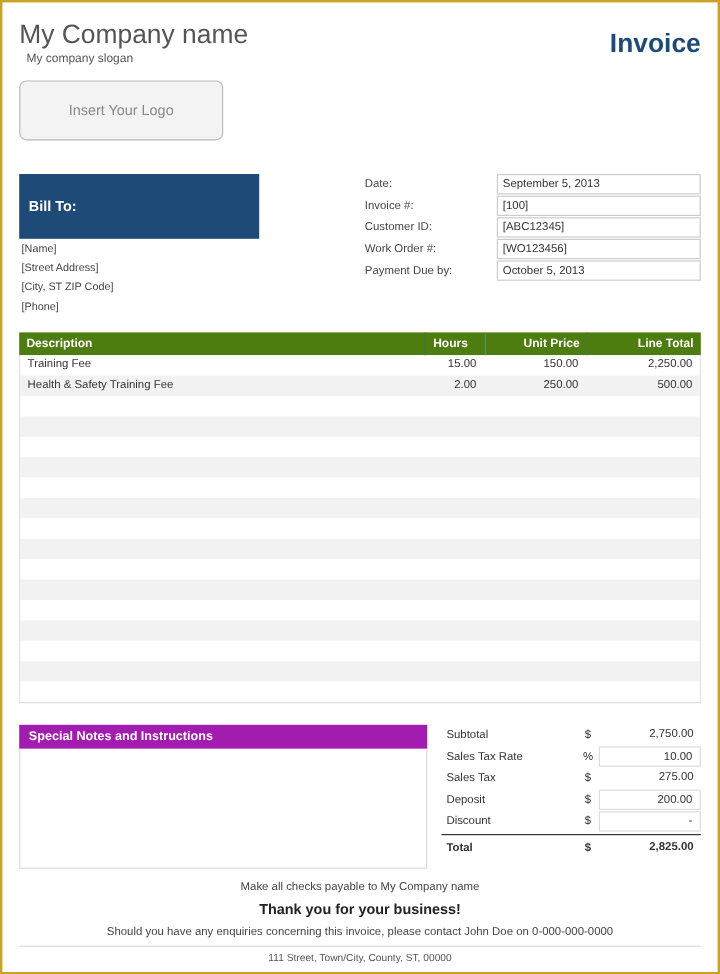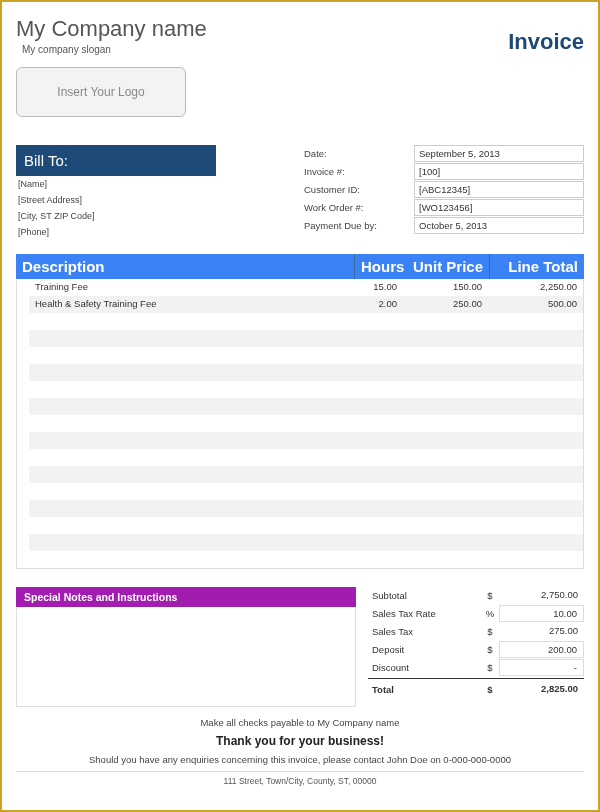--- a/index.html
+++ b/index.html
@@ -7,21 +7,21 @@
     font-family: Arial, Helvetica, sans-serif;
     font-size: 10px;
     color: #333;
     background: #fff;
     width: 600px;
     height: 812px;
     border: 2px solid #c9a227;
     padding: 14px 14px 8px 14px;
     position: relative;
   }
-  .top-row { display: flex; justify-content: space-between; align-items: flex-end; }
+  .top-row { display: flex; justify-content: space-between; align-items: center; }
   .company-name { font-size: 22px; color: #555; font-weight: 400; }
   .invoice-title { font-size: 22px; color: #1e4a78; font-weight: 700; }
   .slogan { font-size: 10px; color: #555; margin-top: 2px; margin-left: 6px; }
   .logo-box {
     margin-top: 12px;
     width: 170px;
     height: 50px;
     border: 1px solid #bbb;
     border-radius: 6px;
     background: #f3f3f3;
@@ -29,43 +29,43 @@
     align-items: center;
     justify-content: center;
     color: #888;
     font-size: 12px;
   }
   .meta-row { display: flex; justify-content: space-between; margin-top: 28px; }
   .bill-to { width: 200px; }
   .bill-to-header {
     background: #1e4a78;
     color: #fff;
-    font-weight: 400;
-    font-size: 15px;
-    padding: 7px 8px;
+    font-weight: 700;
+    font-size: 12px;
+    padding: 20px 8px;
   }
   .bill-line { font-size: 9px; color: #444; padding: 3px 2px; }
   .meta-right { width: 280px; }
   .meta-line { display: flex; align-items: center; margin-bottom: 1px; }
   .meta-label { width: 110px; text-align: left; font-size: 9.5px; color: #444; }
   .meta-val {
     flex: 1;
     border: 1px solid #ccc;
     padding: 2px 4px;
     font-size: 9.5px;
     color: #333;
     height: 17px;
   }
   .items { margin-top: 14px; }
-  .items-head { display: flex; background: #3b82f6; color: #fff; font-weight: 700; font-size: 15px; }
+  .items-head { display: flex; background: #4d7c0f; color: #fff; font-weight: 700; font-size: 10px; }
   .col-desc { flex: 1; padding: 4px 6px; }
   .col-h { width: 50px; padding: 4px 6px; border-left: 1px solid #3a6a9a; }
   .col-up { width: 85px; text-align: right; padding: 4px 6px; border-left: 1px solid #3b82f6; }
   .col-lt { width: 95px; text-align: right; padding: 4px 6px; border-left: 1px solid #3a6a9a; }
-  .items-body { border-left: 1px solid #ddd; border-right: 1px solid #ddd; border-bottom: 1px solid #ddd; padding-left: 12px; }
+  .items-body { border-left: 1px solid #ddd; border-right: 1px solid #ddd; border-bottom: 1px solid #ddd; }
   .item-row { display: flex; font-size: 9.5px; height: 17px; }
   .item-row:nth-child(even) { background: #f2f2f2; }
   .item-row:nth-child(odd) { background: #fff; }
   .item-row .c-desc { flex: 1; padding: 2px 6px; }
   .item-row .c-h { width: 50px; text-align: right; padding: 2px 6px; }
   .item-row .c-up { width: 85px; text-align: right; padding: 2px 6px; }
   .item-row .c-lt { width: 95px; text-align: right; padding: 2px 6px; }
   .bottom-row { display: flex; margin-top: 18px; gap: 12px; }
   .notes { width: 340px; }
   .notes-header {

